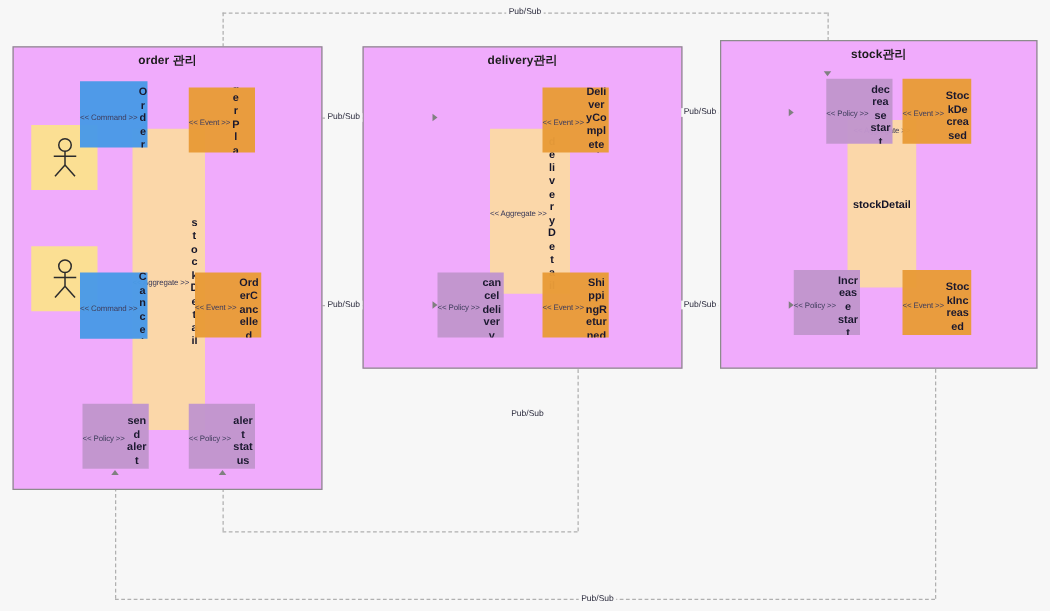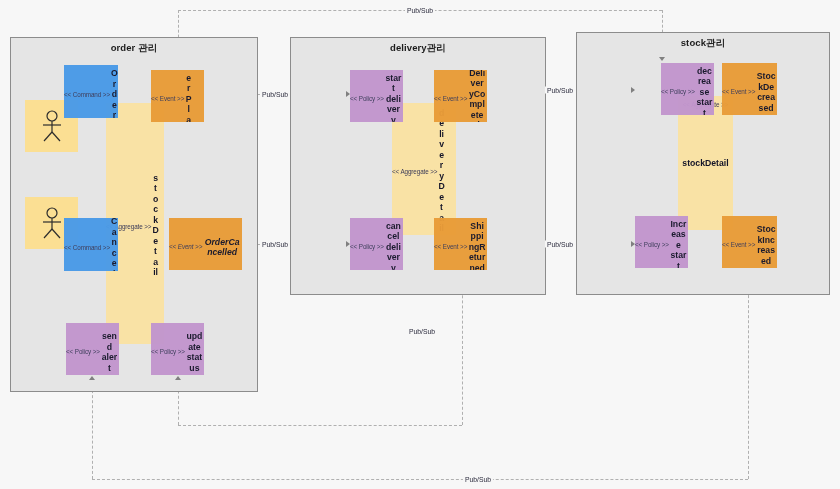--- a/index.html
+++ b/index.html
@@ -16,21 +16,21 @@
   }
   #canvas {
     position: absolute;
     left: 0; top: 0;
     width: 840px;
     height: 489px;
   }
   
   .bc {
     position: absolute;
-    background: #e5e5e5;
+    background: #f0abfc;
     border: 1.6px solid #8c8c8c;
     box-sizing: border-box;
   }
   .bc-title {
     position: absolute;
     top: 4px;
     left: 0;
     width: 100%;
     text-align: center;
     font-size: 9.5px;
@@ -249,56 +249,52 @@
 
   <div class="note event" style="left:151px; top:70px; width:53px; height:52px;">
     <div class="stereo">&lt;&lt; Event &gt;&gt;</div>
     <div class="nm">OrderPlaced</div>
     <div class="fields">
       <div>· id</div>
       <div>· customerid ...</div>
     </div>
   </div>
 
-  <div class="note event" style="left:169px; top:218px; width:73px; height:52px;font-style:italic;">
+  <div class="note event" style="left:156px; top:218px; width:53px; height:52px;">
     <div class="stereo">&lt;&lt; Event &gt;&gt;</div>
     <div class="nm">OrderCancelled</div>
   </div>
 
   <div class="note policy" style="left:66px; top:323px; width:53px; height:52px;">
     <div class="stereo">&lt;&lt; Policy &gt;&gt;</div>
     <div class="nm">send alert</div>
   </div>
   <div class="note policy" style="left:151px; top:323px; width:53px; height:52px;">
     <div class="stereo">&lt;&lt; Policy &gt;&gt;</div>
-    <div class="nm">update status</div>
+    <div class="nm">alert status</div>
   </div>
 
   <div class="bc" style="left:290px; top:37px; width:256px; height:258px;">
     <div class="bc-title">delivery관리</div>
   </div>
 
   <div class="note aggregate" style="left:392px; top:103px; width:64px; height:132px;">
     <div class="stereo">&lt;&lt; Aggregate &gt;&gt;</div>
     <div class="nm">deliveryDetail</div>
     <div class="fields">
       <div>· id</div>
       <div>· orderid</div>
       <div>· customerid</div>
       <div>· itemid</div>
       <div>· qty</div>
       <div>· address</div>
       <div>· status</div>
     </div>
   </div>
 
-  <div class="note policy" style="left:350px; top:70px; width:53px; height:52px;">
-    <div class="stereo">&lt;&lt; Policy &gt;&gt;</div>
-    <div class="nm">start delivery</div>
-  </div>
 
   <div class="note event" style="left:434px; top:70px; width:53px; height:52px;">
     <div class="stereo">&lt;&lt; Event &gt;&gt;</div>
     <div class="nm">DeliveryCompleted</div>
   </div>
 
   <div class="note policy" style="left:350px; top:218px; width:53px; height:52px;">
     <div class="stereo">&lt;&lt; Policy &gt;&gt;</div>
     <div class="nm">cancel delivery</div>
   </div>

